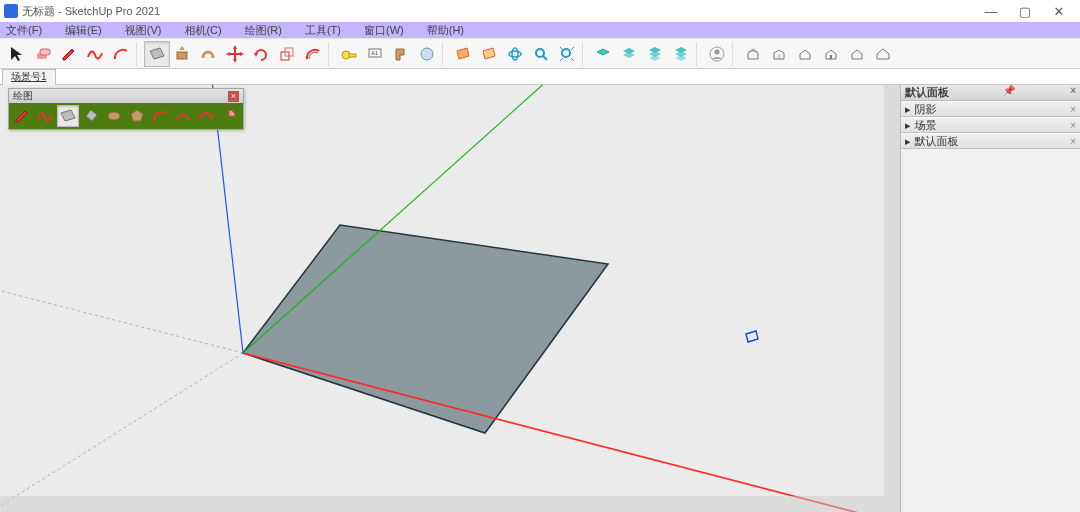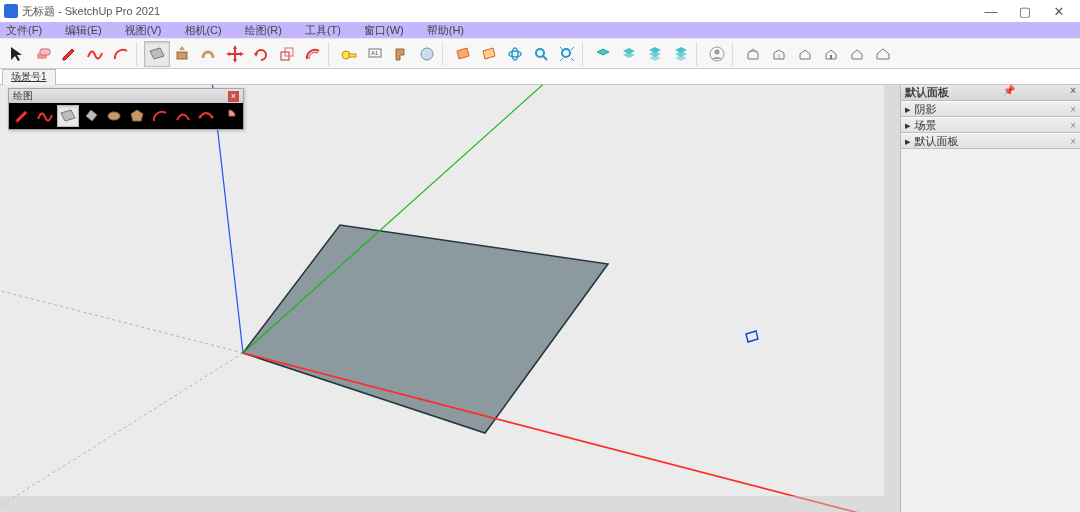--- a/index.html
+++ b/index.html
@@ -35,21 +35,21 @@
   .viewport .scroll-v { position:absolute; top:0; bottom:16px; right:0; width:16px; background:rgba(200,200,200,.45);}
 
   
   .tray { width: 180px; background: #f0f0f0; border-left: 1px solid #b8b8b8; }
   .tray-hdr { height: 16px; background: linear-gradient(#e8e8e8,#d6d6d6); border-bottom: 1px solid #bbb; display: flex; align-items: flex-start; padding: 0 4px; font-size: 11px; gap:4px; font-weight:bold; color:#444;}
   .tray-hdr .pin { margin-left: auto; font-size: 10px; color:#777;}
   .tray-item { height: 16px; background: linear-gradient(#efefef,#e1e1e1); border-top: 1px solid #f9f9f9; border-bottom: 1px solid #bfbfbf; display: flex; align-items: center; padding: 0 4px; font-size: 11px; gap:4px; color:#333;}
   .tray-item .x { margin-left: auto; color:#888; font-size: 10px;}
 
   
-  .floatbox { position: absolute; left: 8px; top: 3px; width: 236px; background: #000000; border: 1px solid #a6a6a6; box-shadow: 1px 1px 3px rgba(0,0,0,.2); z-index:5;}
+  .floatbox { position: absolute; left: 8px; top: 3px; width: 236px; background: #4d7c0f; border: 1px solid #a6a6a6; box-shadow: 1px 1px 3px rgba(0,0,0,.2); z-index:5;}
   .floatbox .hd { height: 14px; background: linear-gradient(#e4e4e4,#cfcfcf); display: flex; align-items: center; padding: 0 4px; font-size: 10px; color:#333;}
   .floatbox .hd .close { width:11px; height:11px; margin-left:auto; background:#c94f4f; color:#fff; font-size:9px; display:flex; align-items:center; justify-content:center; line-height:1;}
   .floatbox .row { display:flex; padding:2px; gap:1px; }
   .floatbox .cell { width:22px; height:22px; display:flex; align-items:center; justify-content:center; border:1px solid transparent;}
   .floatbox .cell.sel { background:#e9e9e9; border:1px solid #bdbdbd; box-shadow: inset 0 1px 2px rgba(0,0,0,.15);}
 </style>
 </head>
 <body>
 
 <div class="titlebar">

